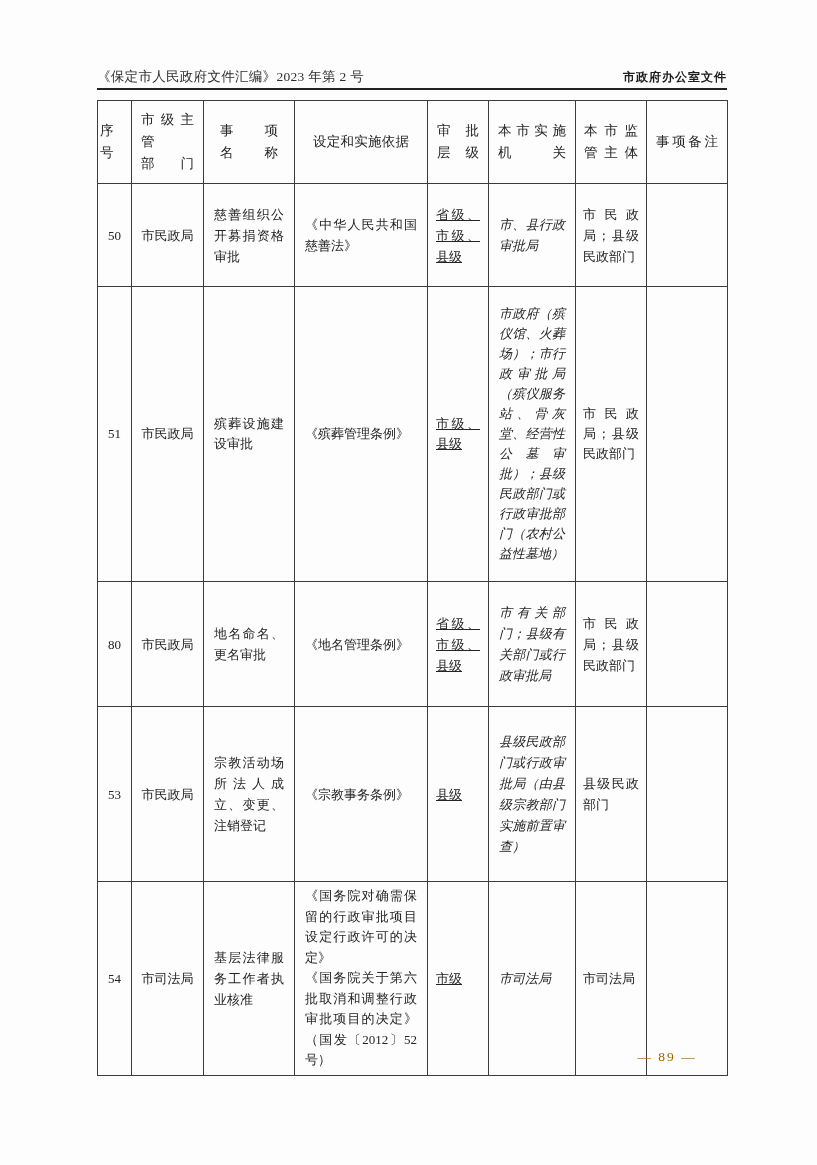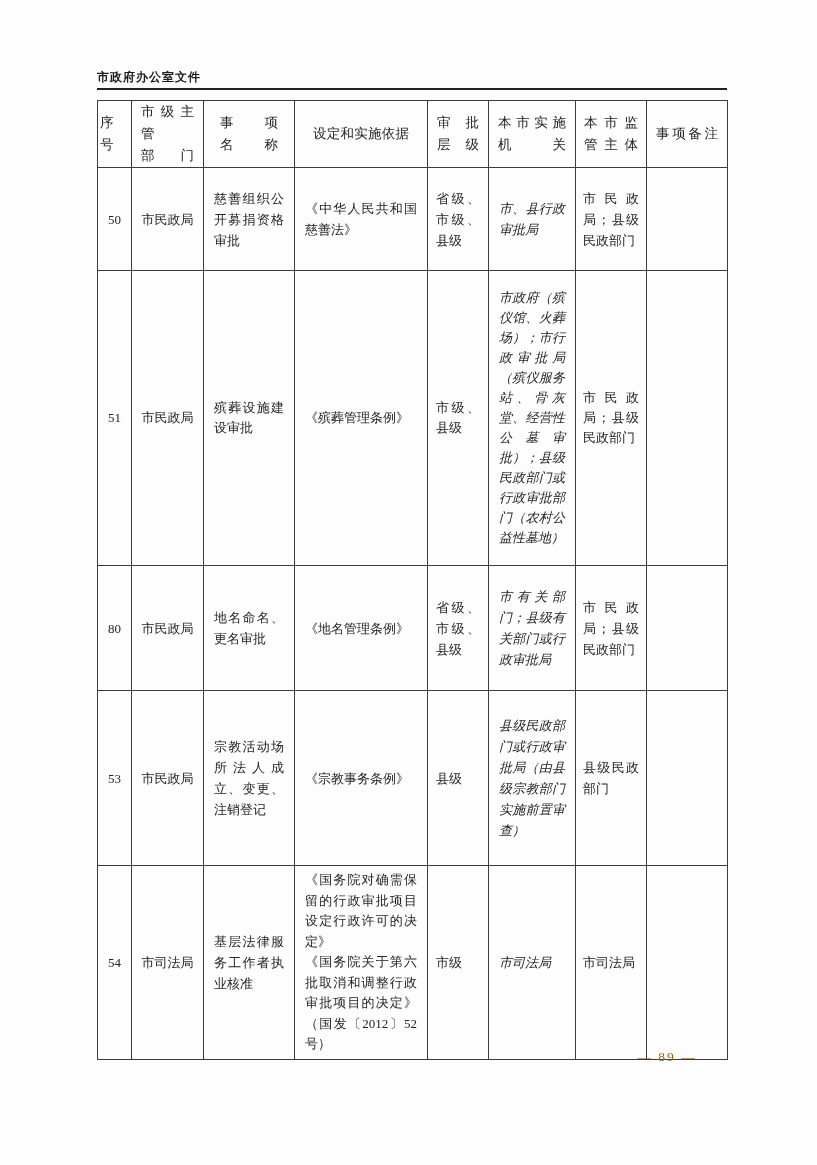--- a/index.html
+++ b/index.html
@@ -76,32 +76,32 @@
     font-size: 13.5px;
     line-height: 22px;
     text-align: justify;
     text-align-last: justify;
     text-justify: inter-character;
     height: 50px;
   }
   th.c-seq { text-align: center; text-align-last: center; padding: 0 2px; }
   th.c-dept { padding: 0 9px; }
   th.c-item { padding: 0 16px; }
-  th.c-basis { padding: 8px 18px; }
+  th.c-basis { padding: 16px 18px; }
   th.c-level { padding: 0 9px; }
   th.c-impl { padding: 8px 9px; }
   th.c-sup { padding: 0 8px; }
   th.c-remark { padding: 8px 9px; }
 
   table.approval td { text-align: justify; text-justify: inter-character; }
   td.c-seq { text-align: center; text-align-last: center; padding: 2px; }
   td.c-dept { text-align: center; text-align-last: center; padding: 2px 4px; }
   td.c-item { padding: 4px 10px; }
   td.c-basis { padding: 4px 10px; }
-  td.c-level { padding: 4px 8px; }
+  td.c-level { padding: 4px 8px; text-decoration: underline; }
   td.c-impl { padding: 4px 10px; font-style: italic; }
   td.c-sup { padding: 4px 7px; }
   td.c-remark { padding: 2px; }
 
   tr.rh-0 { height: 103px; }
   tr.rh-1 { height: 295px; }
   tr.rh-1 td { line-height: 20px; }
   tr.rh-2 { height: 125px; }
   tr.rh-3 { height: 175px; }
   tr.rh-4 { height: 190px; }
@@ -119,20 +119,21 @@
     color: #a16207;
     font-family: "Liberation Serif", serif;
   }
 </style>
 </head>
 <body>
 
 <div class="page">
 
   <div class="doc-header">
+    <span class="hl">《保定市人民政府文件汇编》2023 年第 2 号</span>
     <span class="hr">市政府办公室文件</span>
   </div>
   <div class="header-rule"></div>
 
   <table class="approval">
     <colgroup>
       <col style="width:34px">
         <col style="width:72px">
         <col style="width:91px">
         <col style="width:133px">

